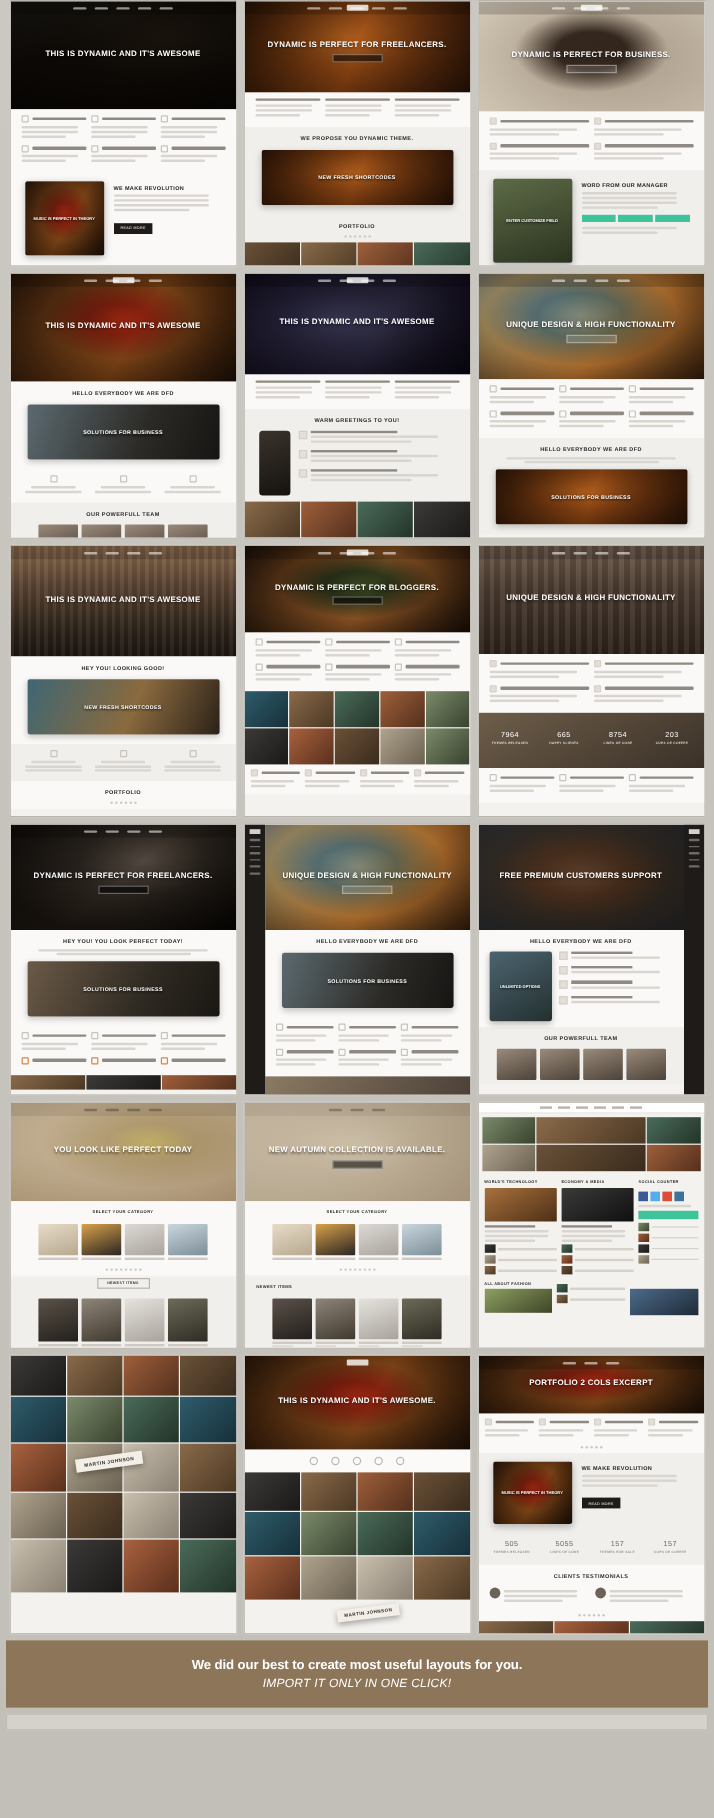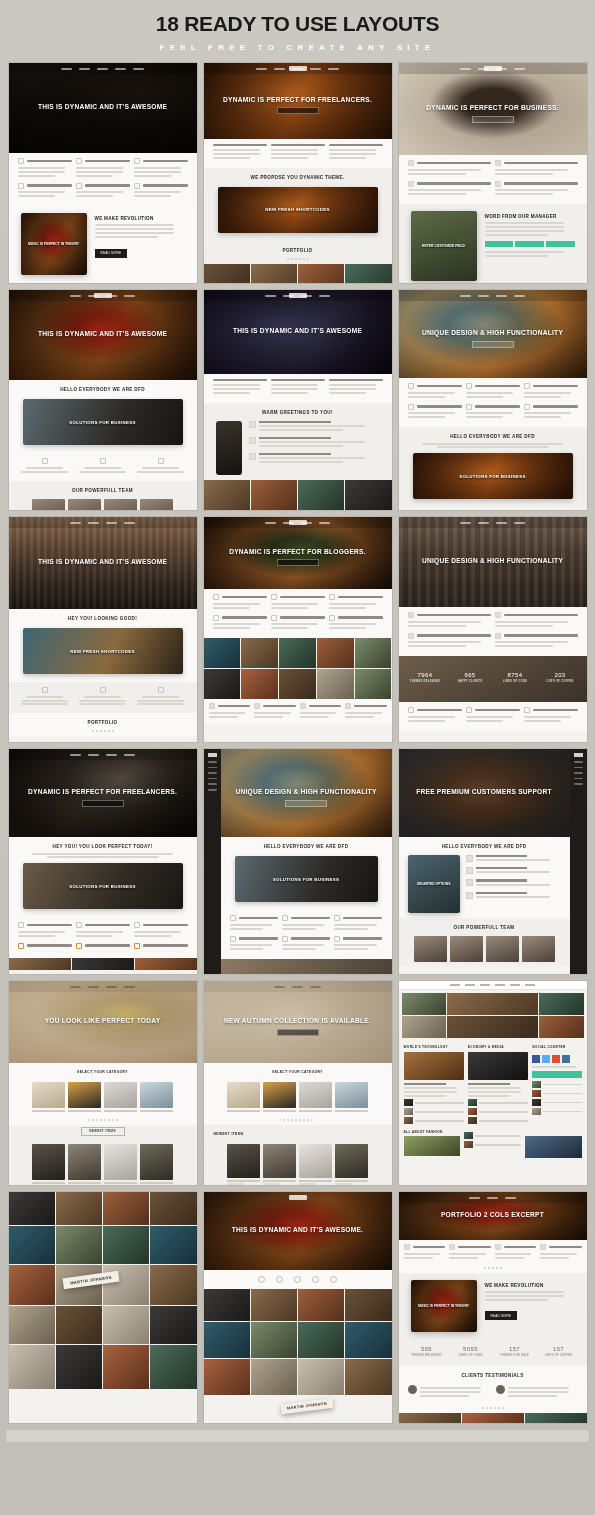--- a/index.html
+++ b/index.html
@@ -225,24 +225,20 @@
   }
   .footer .f1 { font-size:11px; font-weight:bold; letter-spacing:-.1px; }
   .footer .f2 { font-size:10px; font-style:italic; margin-top:4px; letter-spacing:.2px; }
   .bottombar { height:14px; margin:5px 5px 0; background:#d5d2cc; border:1px solid #c0bdb7; }
 </style>
 </head>
 <body>
 
 <div class="page">
 
-  <div class="header">
-    <h1>18 READY TO USE LAYOUTS</h1>
-    <div class="sub">FEEL FREE TO CREATE ANY SITE</div>
-  </div>
 
   <div class="grid">
 
     <div class="thumb r1">
       <div class="hero" style="height:90px">
         <div class="ph p-headphones"></div>
         <div class="topbar">
             <i></i>
             <i></i>
             <i></i>
@@ -1580,15 +1576,19 @@
         <div class="gal" style="grid-template-columns:repeat(3,1fr)">
           <div class="g2" style="height:14px"></div>
             <div class="g10" style="height:14px"></div>
             <div class="g4" style="height:14px"></div>
         </div>
       </div>
     </div>
 
   </div>
 
+  <div class="footer">
+    <div class="f1">We did our best to create most useful layouts for you.</div>
+    <div class="f2">IMPORT IT ONLY IN ONE CLICK!</div>
+  </div>
   <div class="bottombar"></div>
 
 </div>
 
 </body></html>

